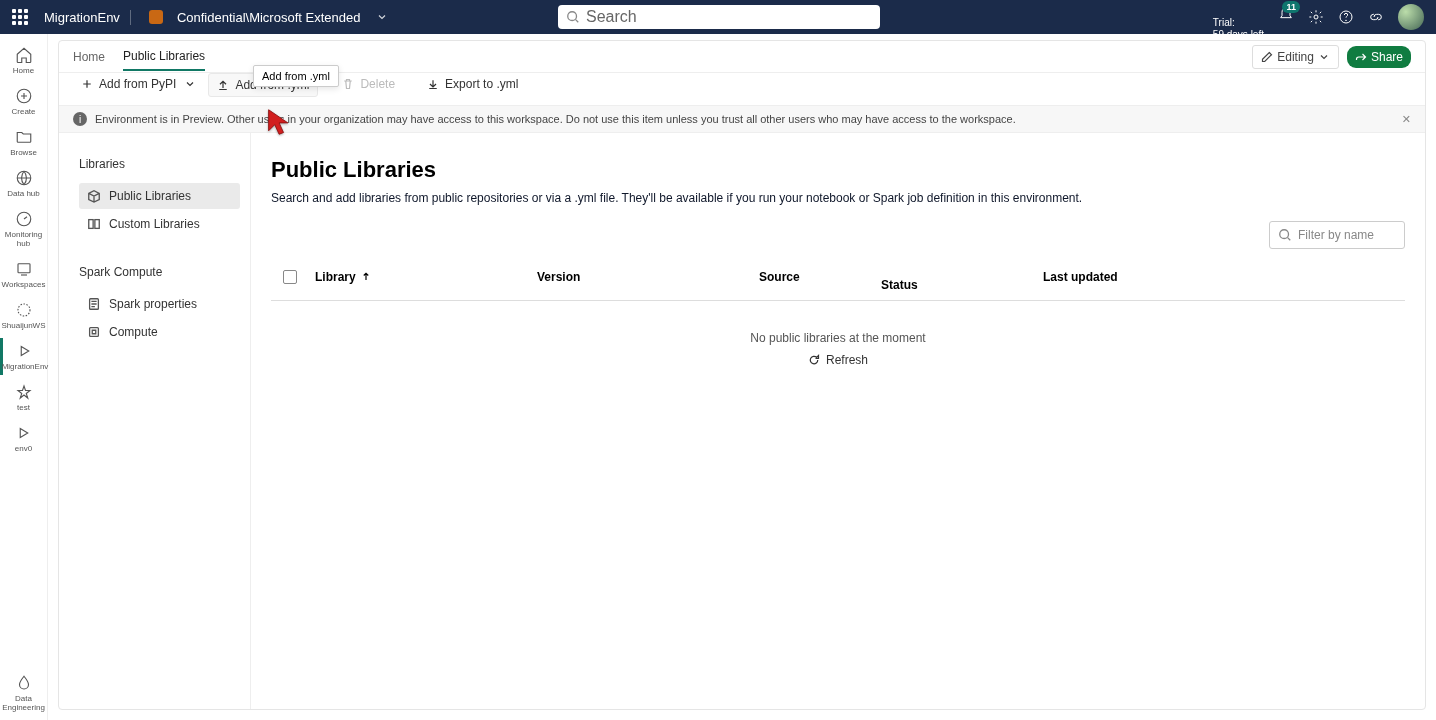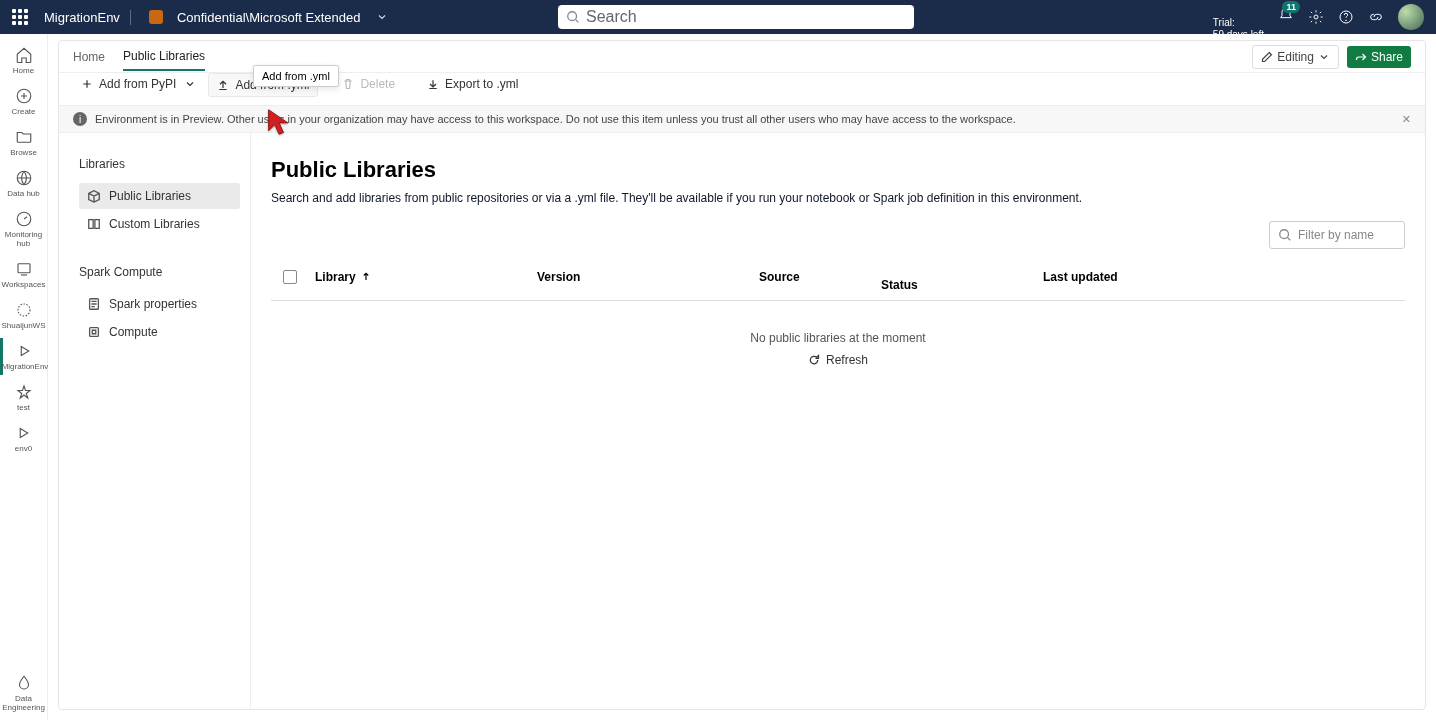--- a/index.html
+++ b/index.html
@@ -11,21 +11,21 @@
   color: #fff; padding: 0 12px; gap: 10px;
 }
 .waffle-icon { width: 16px; height: 16px; display: grid; grid-template-columns: repeat(3,1fr); grid-template-rows: repeat(3,1fr); gap: 2px; }
 .waffle-icon span { background: #fff; border-radius: 1px; }
 .env-name { font-size: 13px; padding-left: 6px; padding-right: 10px; border-right: 1px solid rgba(255,255,255,.3); }
 .org-logo { width: 14px; height: 14px; background: #c96814; border-radius: 3px; margin-left: 8px; flex-shrink: 0; }
 .org-breadcrumb { font-size: 13px; margin-left: 4px; }
 .dd-chev { margin-left: 6px; opacity: .8; }
 .search-wrap { margin-left: auto; margin-right: auto; position: absolute; left: 558px; }
 .search-box {
-  width: 356px; height: 24px; background: #fff; border-radius: 4px;
+  width: 322px; height: 24px; background: #fff; border-radius: 4px;
   display: flex; align-items: center; padding: 0 8px; gap: 6px; color: #666;
 }
 .search-box svg { width: 14px; height: 14px; }
 .top-right { margin-left: auto; display: flex; align-items: center; gap: 14px; }
 .trial-block { text-align: left; font-size: 10px; line-height: 12px; margin-top: 24px; }
 .bell-wrap { position: relative; }
 .bell-badge {
   position: absolute; top: -6px; right: -6px; background: #0f766e; color: #fff;
   font-size: 9px; border-radius: 8px; padding: 1px 4px; min-width: 14px; text-align: center; font-weight: bold;
 }
@@ -63,21 +63,21 @@
   position: absolute; top: 24px; left: 194px; background: #fff; border: 1px solid #ccc;
   padding: 4px 8px; font-size: 11px; border-radius: 2px; box-shadow: 0 2px 6px rgba(0,0,0,.1);
   z-index: 30;
 }
 .tabs-right { margin-left: auto; display: flex; gap: 8px; align-items: center; }
 .edit-btn, .share-btn {
   display: flex; align-items: center; gap: 4px; font-size: 12px; padding: 4px 8px;
   border-radius: 3px; cursor: pointer;
 }
 .edit-btn { border: 1px solid #ddd; color: #444; }
-.share-btn { background: #107c41; color: #fff; }
+.share-btn { background: #107c41; color: #fff; border-radius: 9px; }
 
 
 .toolbar-row {
   height: 33px; display: flex; align-items: flex-start; padding: 0 14px; gap: 4px;
   border-bottom: 1px solid #eee;
 }
 .tool-btn {
   display: flex; align-items: center; gap: 6px; font-size: 12px; color: #333;
   padding: 4px 8px; cursor: pointer; border-radius: 3px;
 }

